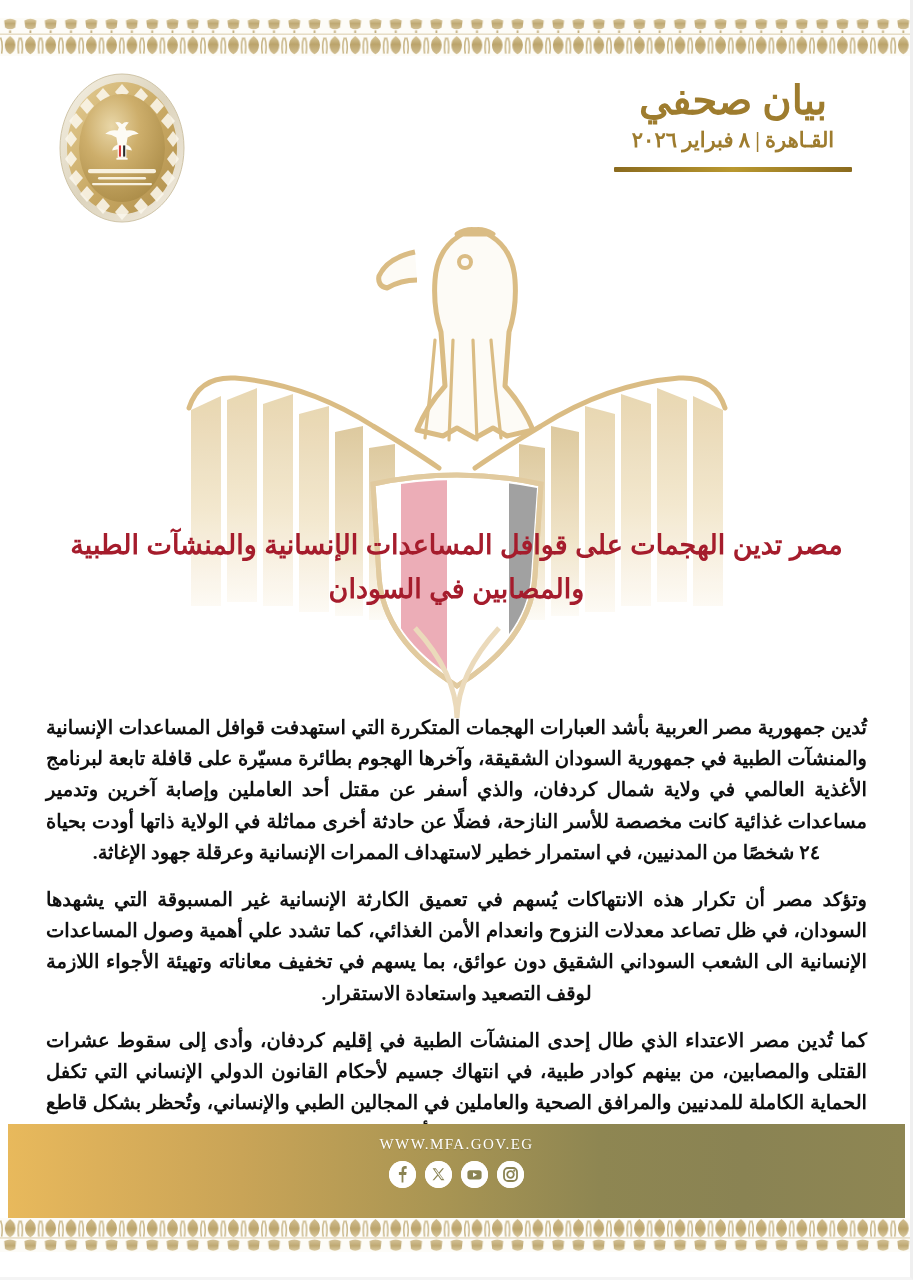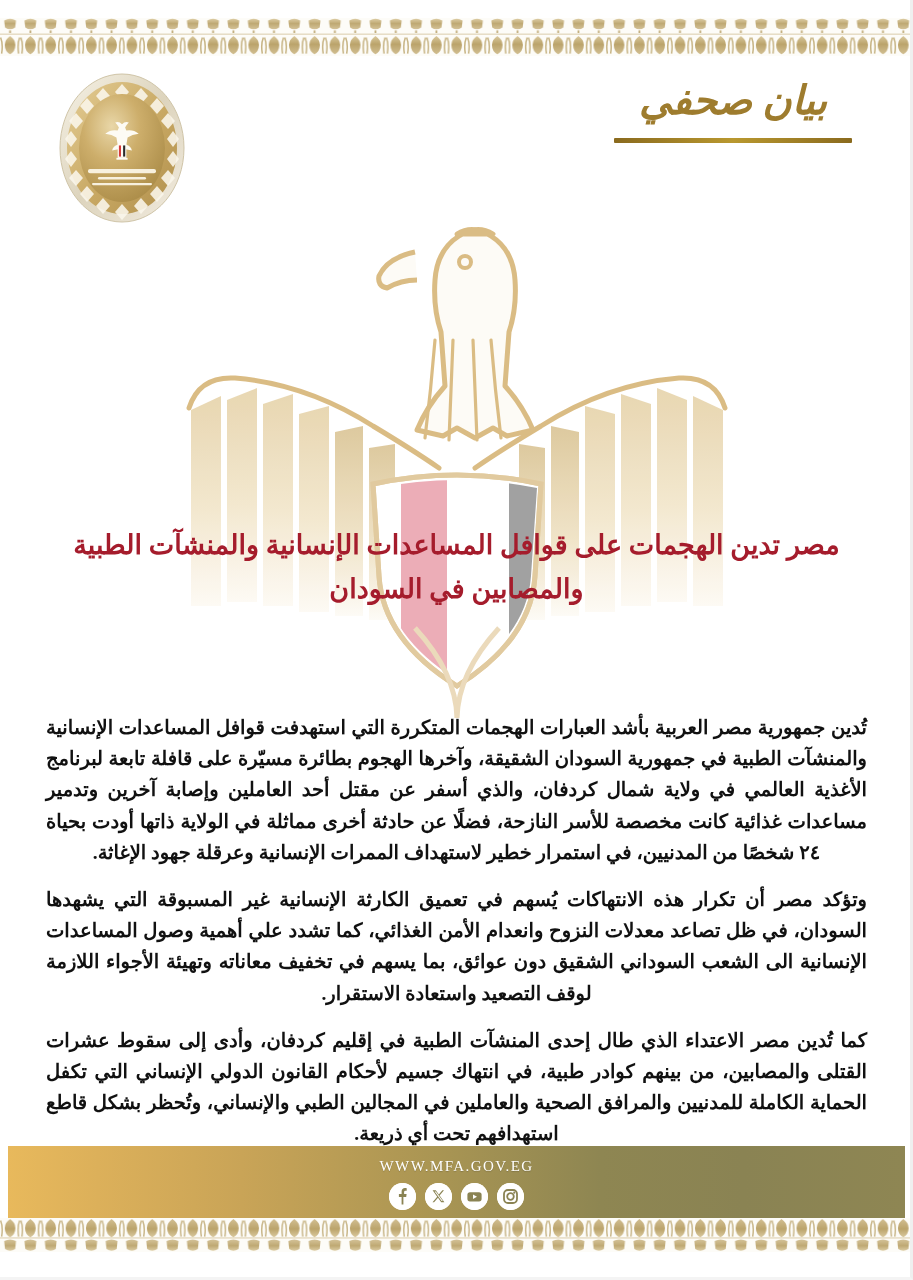--- a/index.html
+++ b/index.html
@@ -51,21 +51,20 @@
     text-align:center;
   }
   .kicker {
     font-family:"Liberation Serif", serif;
     font-size:40px;
     font-weight:700;
     color:#9e7c2e;
     letter-spacing:2px;
     line-height:1.15;
     direction:rtl;
-    font-style:italic;
   }
   .dateline {
     font-family:"Liberation Serif", serif;
     font-size:21px;
     font-weight:700;
     color:#9e7c2e;
     margin-top:4px;
     direction:rtl;
   }
   .rule {
@@ -92,21 +91,21 @@
     pointer-events:none;
   }
 
   
   .headline {
     position:absolute;
     top:524px; left:40px; right:40px;
     text-align:center;
     direction:rtl;
     color:#a51c2c;
-    font-family:Liberation Serif, serif;
+    font-family:Liberation Sans, sans-serif;
     font-weight:700;
     font-size:27px;
     line-height:1.62;
     letter-spacing:-0.2px;
   }
 
   
   .body {
     position:absolute;
     top:712px; right:46px; left:46px;
@@ -122,21 +121,21 @@
   .body p:last-child { margin-bottom:0; }
   .body p:last-child,
   .body p:nth-child(1),
   .body p:nth-child(2) { text-align:justify; text-align-last:center; }
 
   
   .footer-bar {
     position:absolute;
     left:8px; right:8px;
     bottom:62px;
-    height:72px;
+    height:94px;
     background:linear-gradient(90deg,
         #e8b95c 0%, #dcb05a 10%, #c9a457 26%,
         #a99553 48%, #8e8652 66%, #8a8353 82%, #8e8653 100%);
   }
   .footer-url {
     text-align:center;
     color:#ffffff;
     font-family:"Liberation Serif", serif;
     font-size:15px;
     letter-spacing:1.4px;
@@ -187,20 +186,21 @@
       </defs>
       <rect x="0" y="0" width="913" height="38" fill="#fdfcf8"></rect>
       <rect x="0" y="0" width="913" height="38" fill="url(#ornTop)"></rect>
     </svg>
   </div>
 
   <div class="header">
 
     <div class="header-text" style="right:30px;">
       <div class="kicker">بيان صحفي</div>
+      <div class="dateline">القـاهرة | ٨ فبراير ٢٠٢٦</div>
       <div class="rule"></div>
     </div>
 
     <div class="emblem">
       <svg viewBox="0 0 128 152" aria-hidden="true">
         <defs>
           <radialGradient id="embBody" cx="38%" cy="30%" r="78%">
             <stop offset="0%" stop-color="#e9d7a8"></stop>
             <stop offset="42%" stop-color="#cdae6b"></stop>
             <stop offset="100%" stop-color="#a98a46"></stop>

